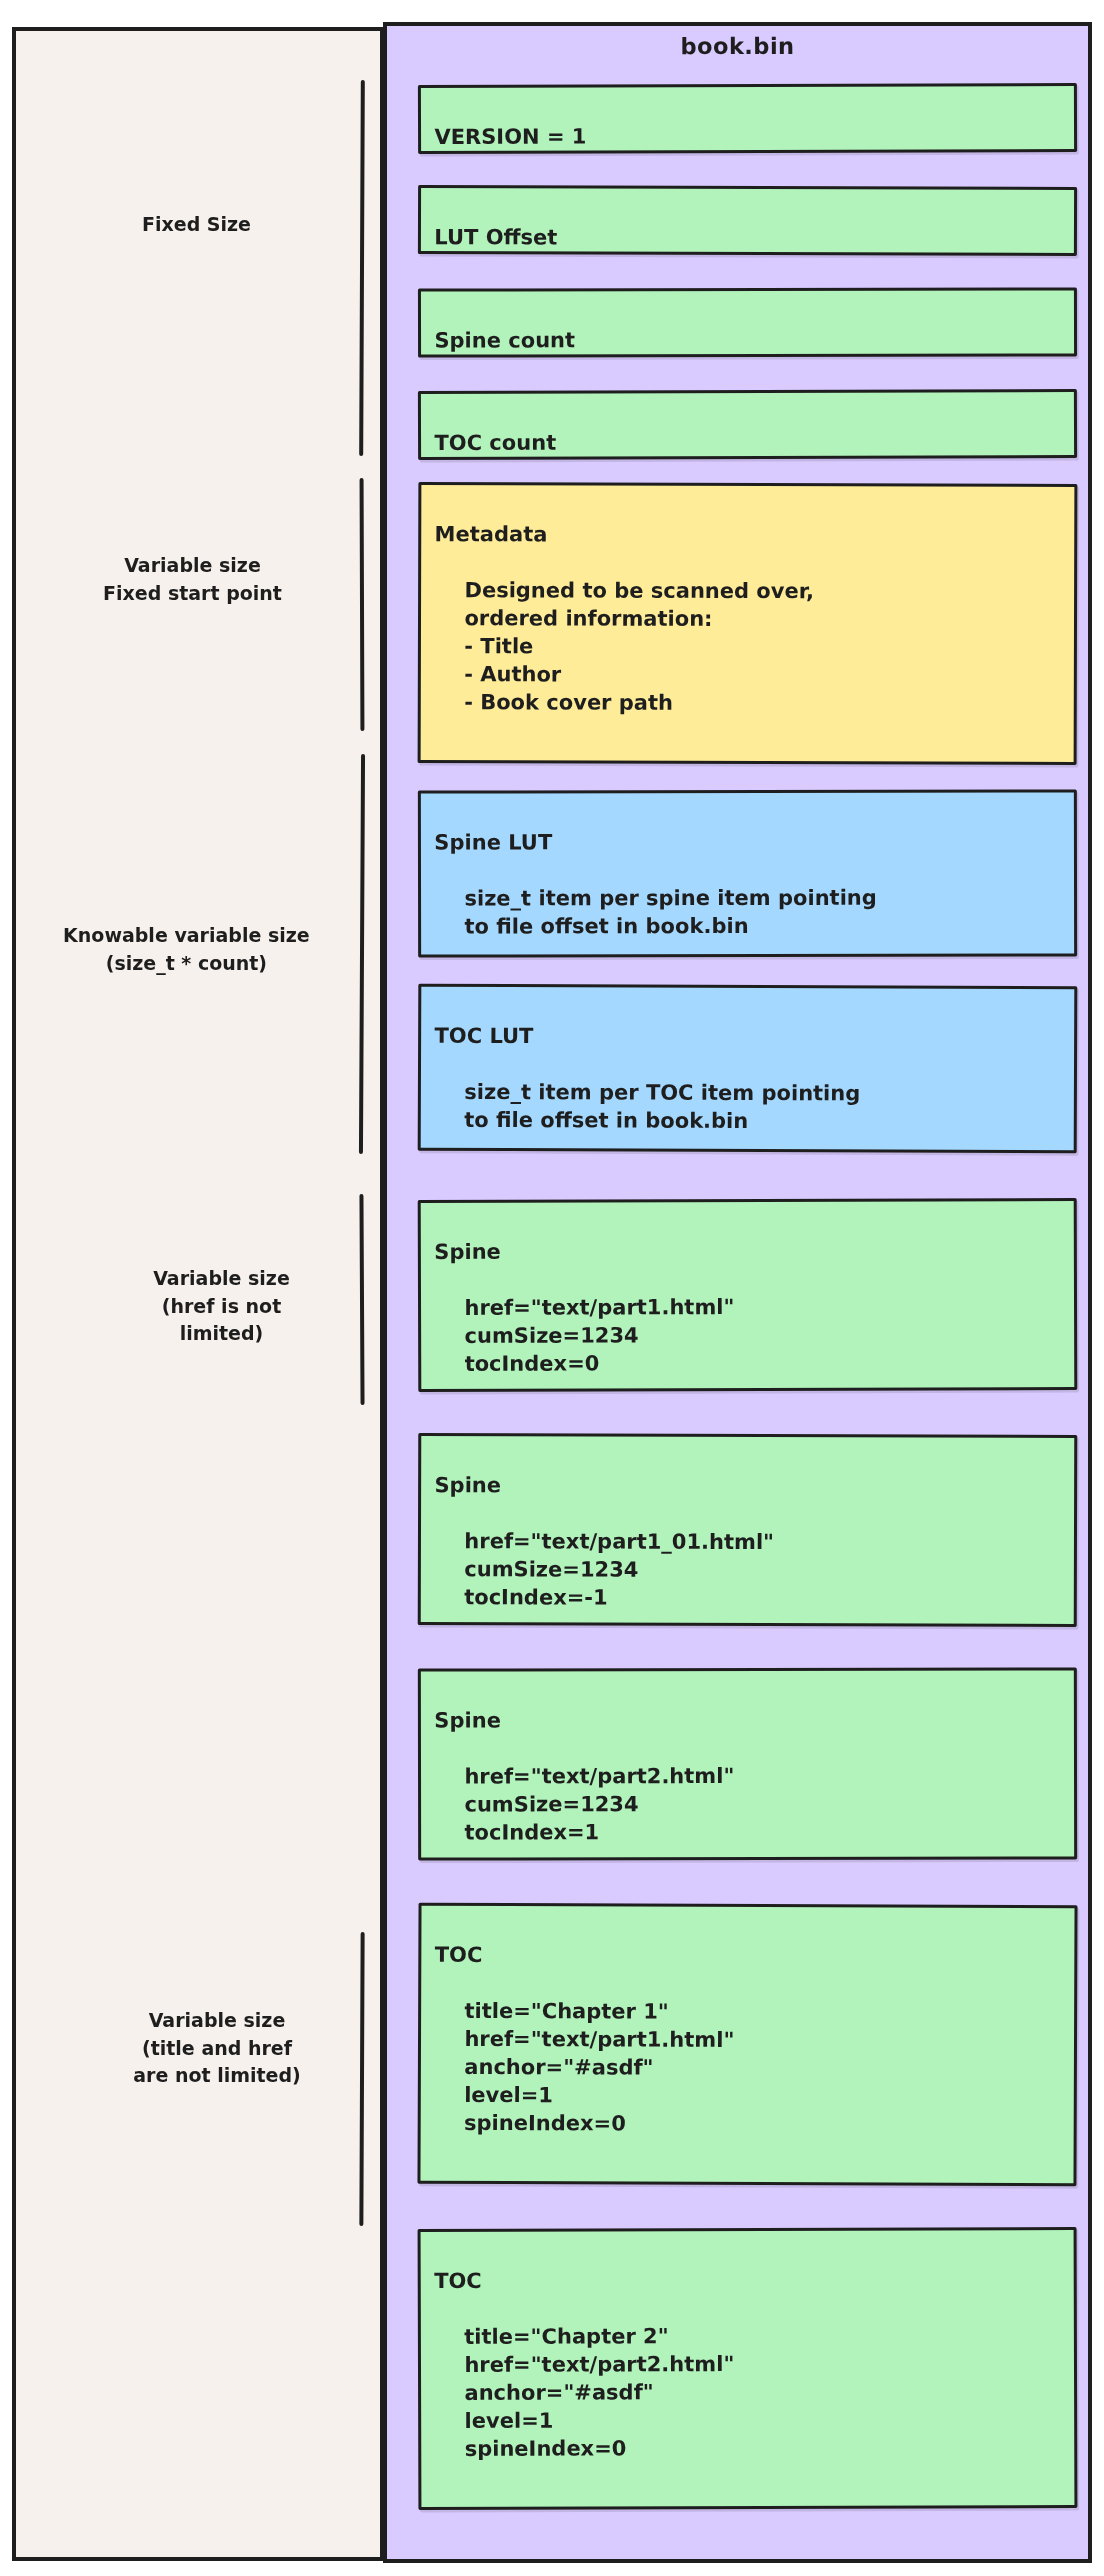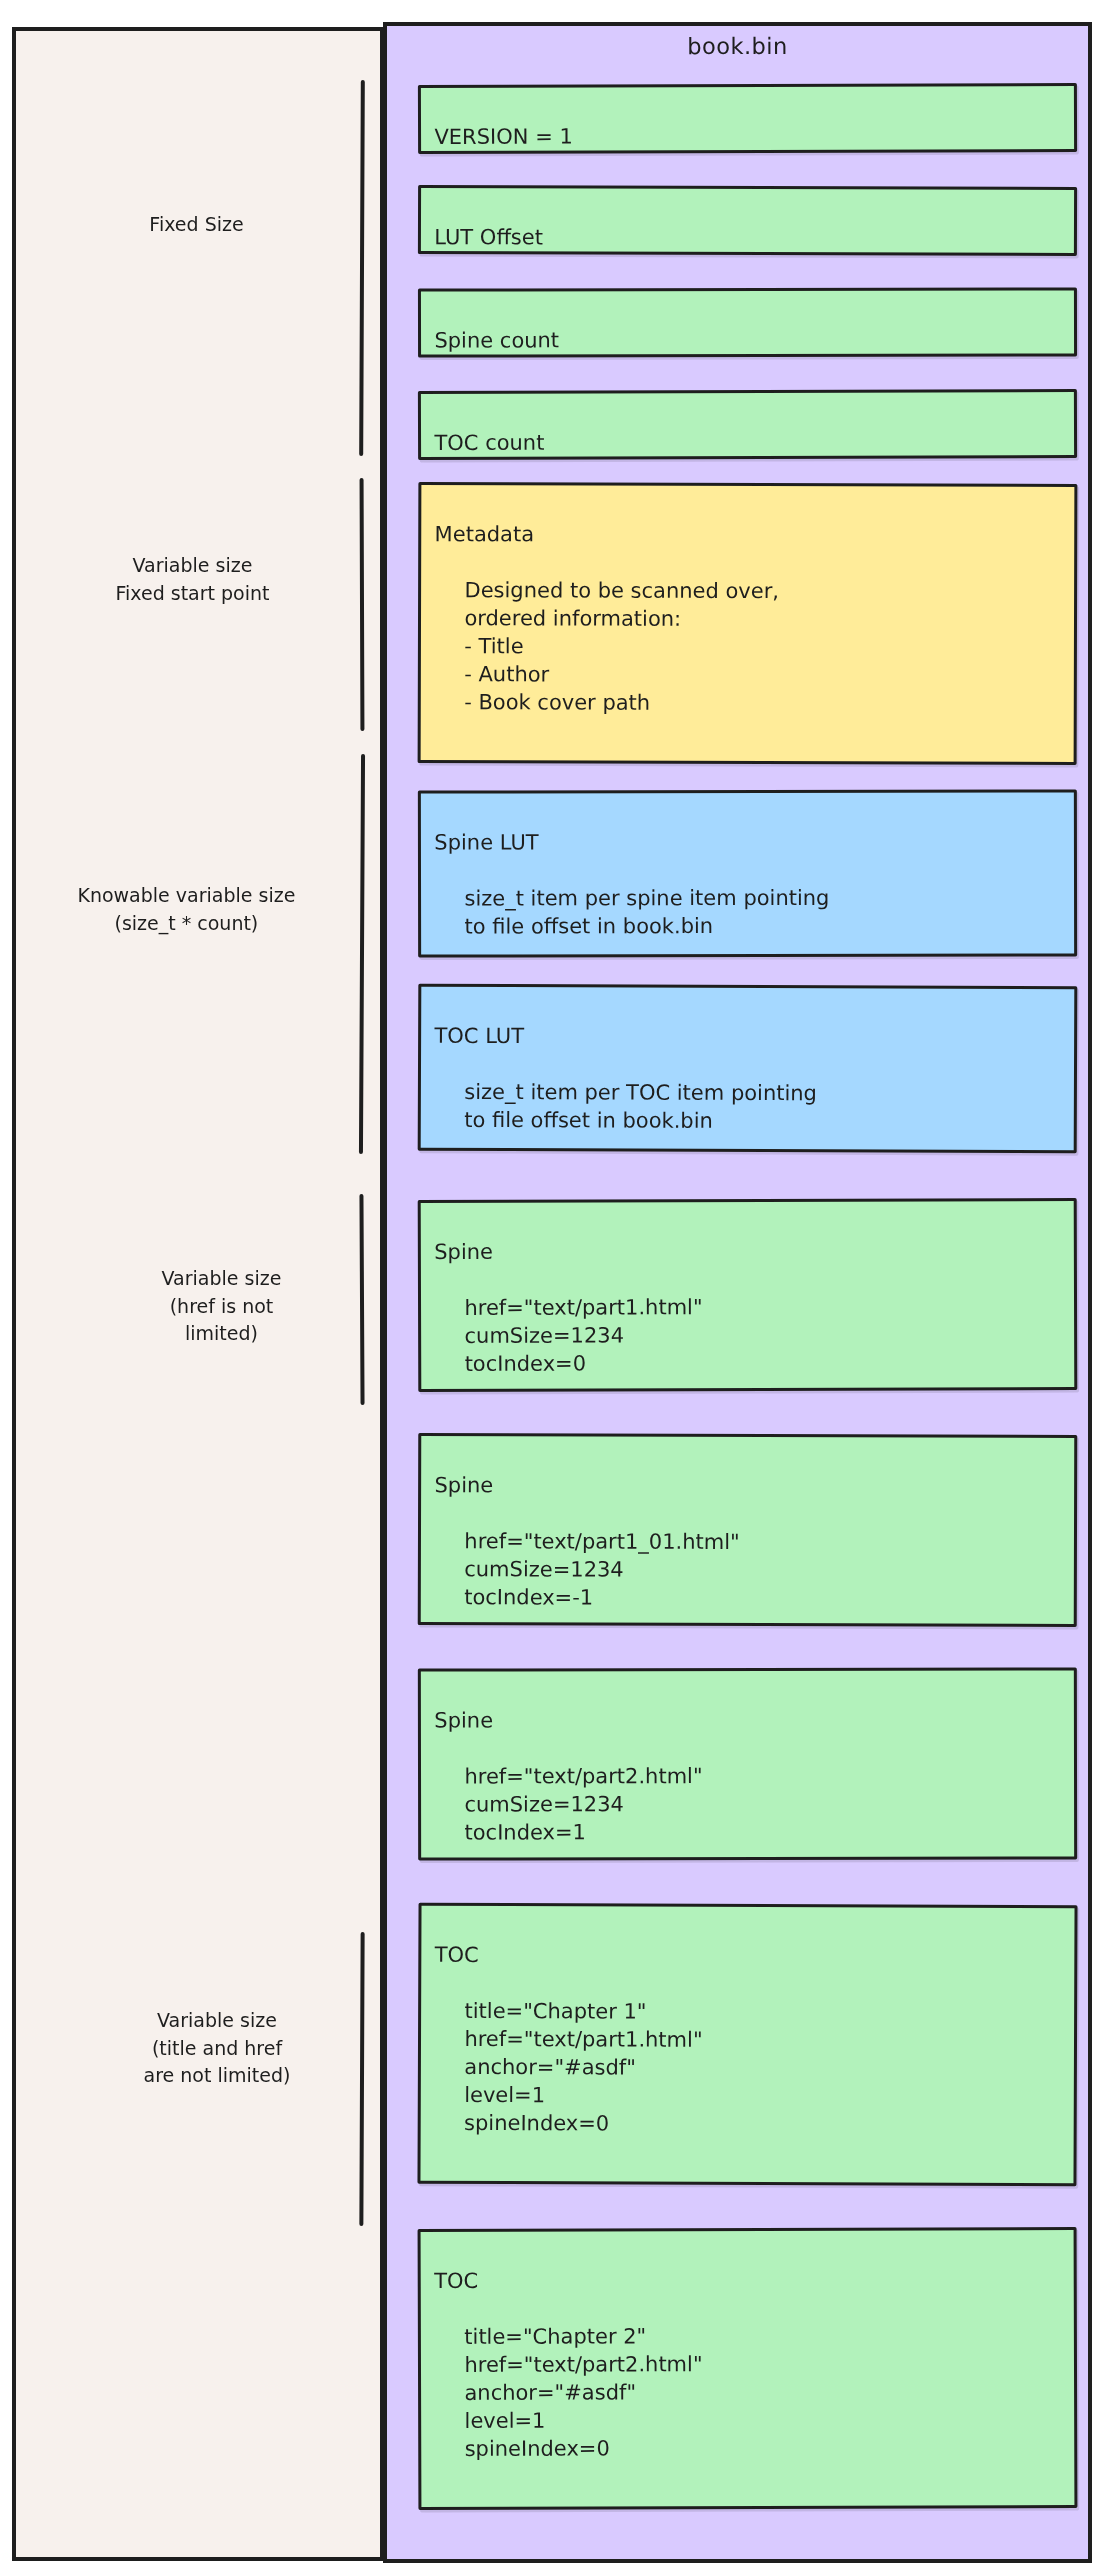--- a/index.html
+++ b/index.html
@@ -8,20 +8,21 @@
     font-family:"DejaVu Sans", sans-serif;
     -webkit-font-smoothing:antialiased;
   }
 
   
   #diagram{
     position:relative;
     width:1104px;height:2576px;
     background:#ffffff;
     overflow:hidden;
+    font-weight:bold;
   }
 
   
   .panel{
     position:absolute;
     box-sizing:border-box;
     border:4.2px solid #1e1e1e;
   }
   #left-panel{
     left:11.7px;top:27px;width:371px;height:2534px;
@@ -107,21 +108,21 @@
   <div class="divider d2" style="left:360px;top:478px;height:253px;"></div>
   <div class="divider d3" style="left:360px;top:754px;height:400px;"></div>
   <div class="divider d4" style="left:360px;top:1194px;height:211px;"></div>
   <div class="divider d5" style="left:360px;top:1932px;height:294px;"></div>
 
   <div class="section-label" style="left:50px;top:211px;width:293px;">Fixed Size</div>
 
   <div class="section-label" style="left:42px;top:552px;width:301px;">Variable size
 Fixed start point</div>
 
-  <div class="section-label" style="left:23.4px;top:882px;width:326px;">Knowable variable size
+  <div class="section-label" style="left:23.4px;top:922px;width:326px;">Knowable variable size
 (size_t * count)</div>
 
   <div class="section-label" style="left:100px;top:1265px;width:243px;">Variable size
 (href is not
 limited)</div>
 
   <div class="section-label" style="left:90px;top:2007px;width:254px;">Variable size
 (title and href
 are not limited)</div>
 

